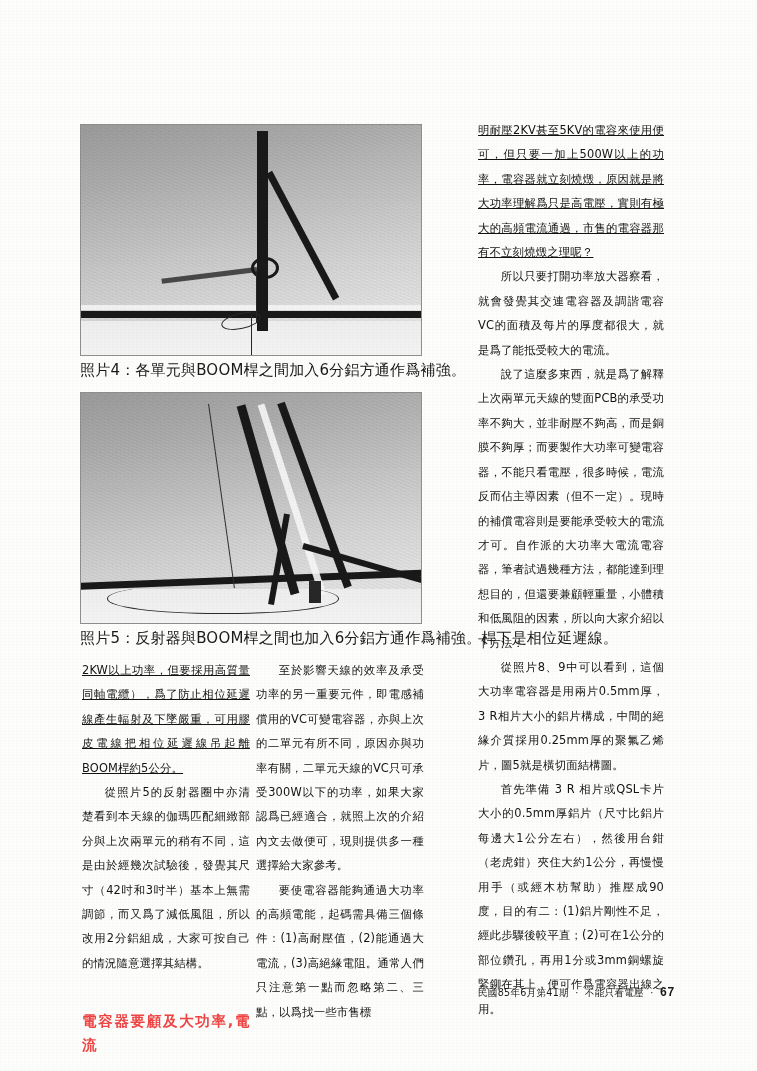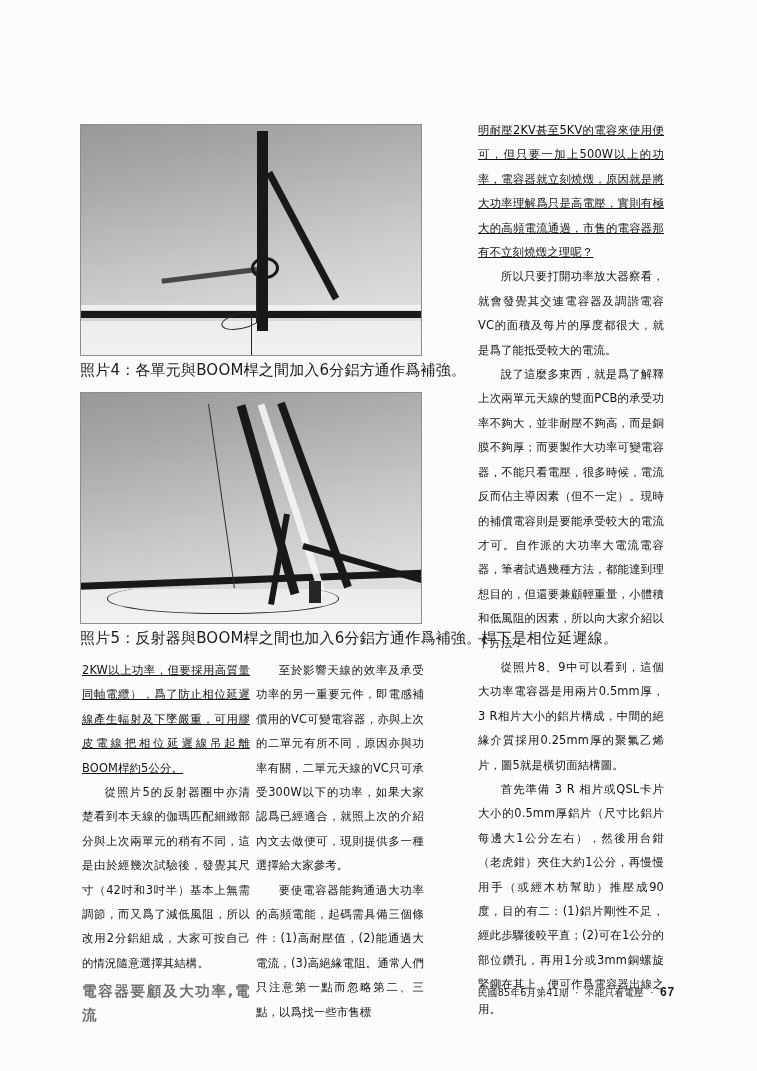--- a/index.html
+++ b/index.html
@@ -96,23 +96,23 @@
   #col-mid{left:176px;}
   #col-right{left:398px;top:0;width:186px;}
 
   .col p{margin:0;text-indent:2em;}
   .col p.noindent{text-indent:0;text-decoration:underline;}
 
   .section-heading{
     font-size:14.5px;
     font-weight:bold;
     line-height:24px;
-    margin-top:4px;
+    margin-top:34px;
     letter-spacing:.6px;
-    color:#737373;
+    color:#ef4444;
   }
 
   
   .footer{
     position:absolute;
     left:398px;top:868px;width:260px;
     font-size:9.6px;
     color:#1a1a1a;
     letter-spacing:.25px;
     white-space:nowrap;

